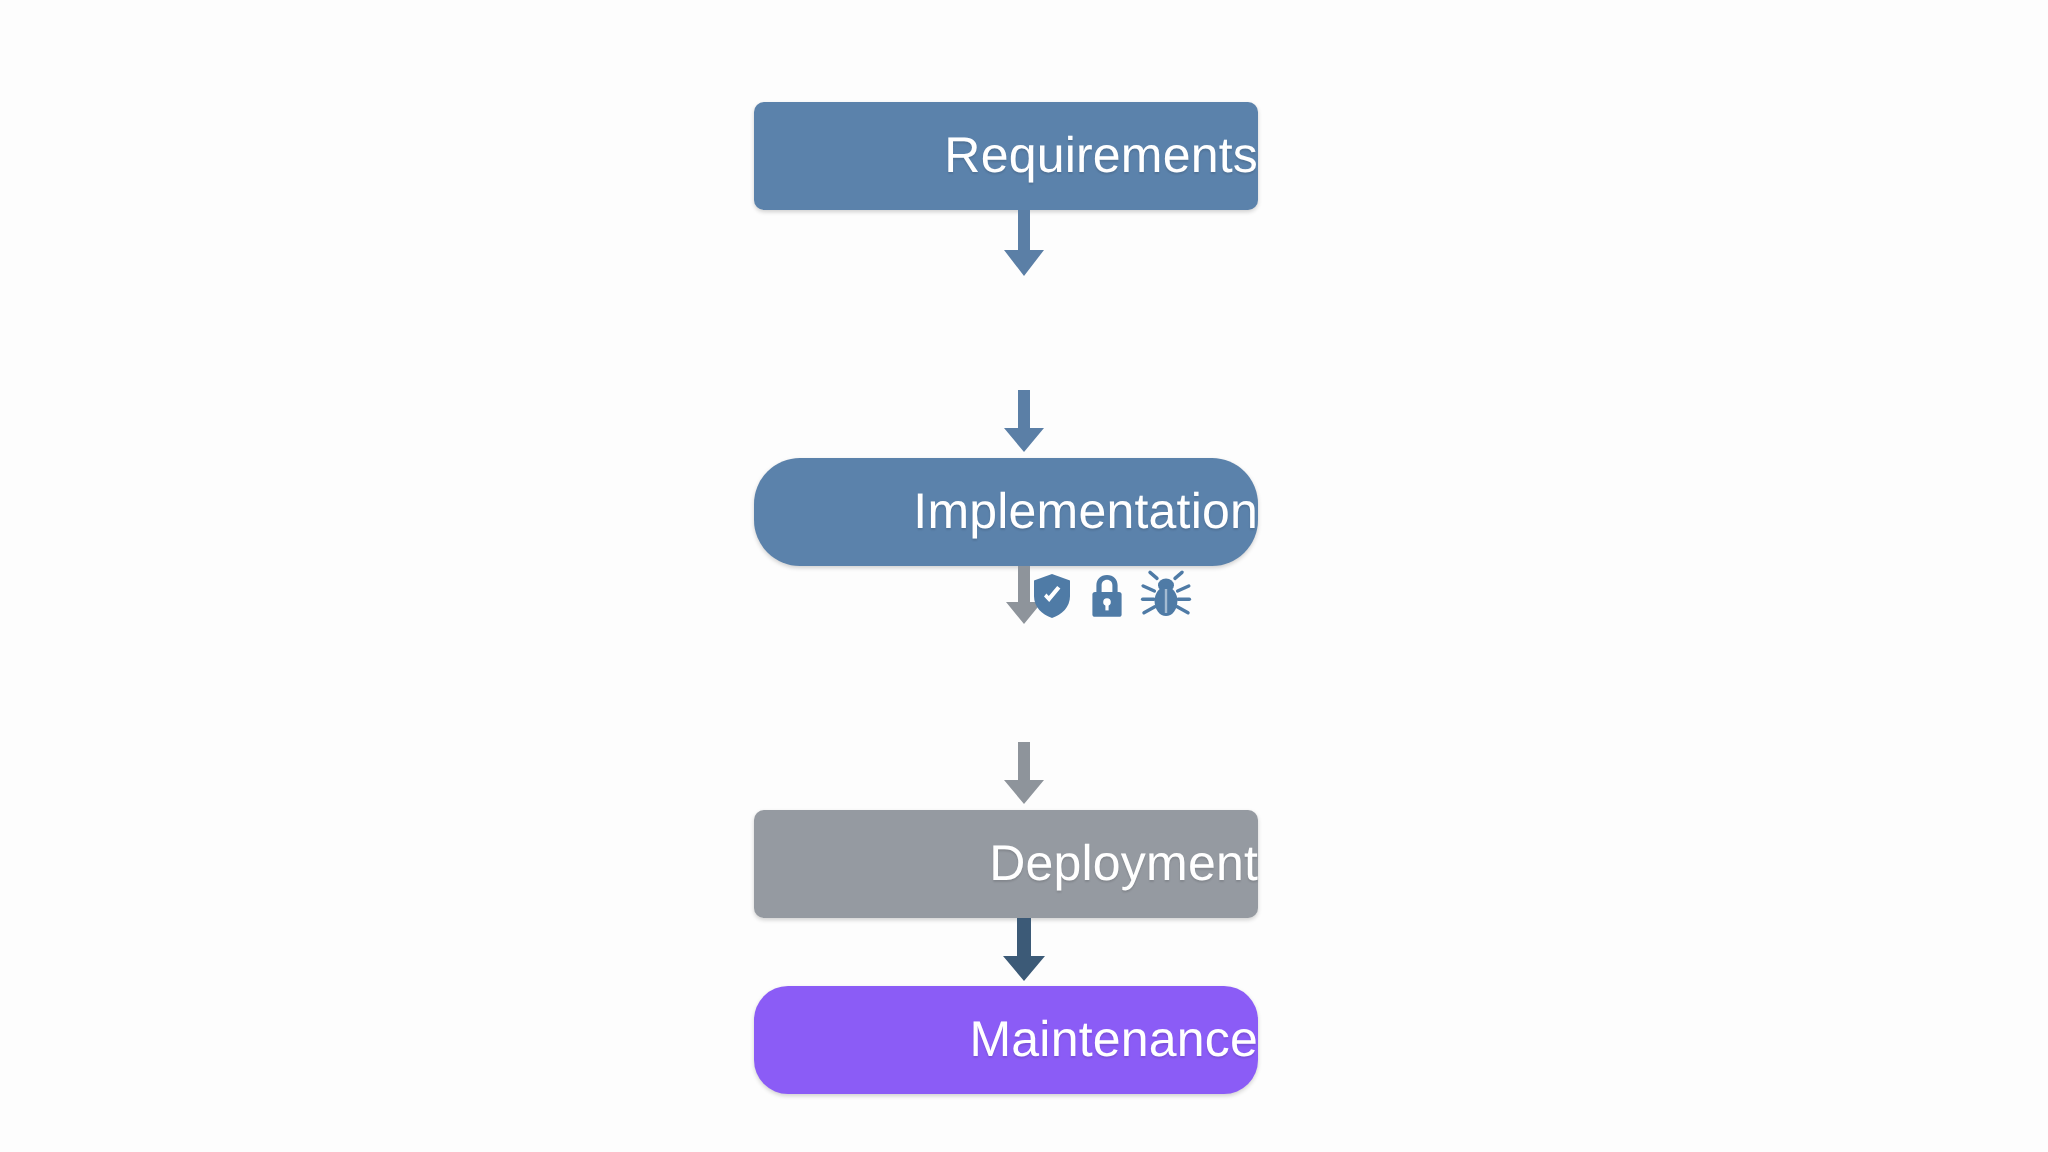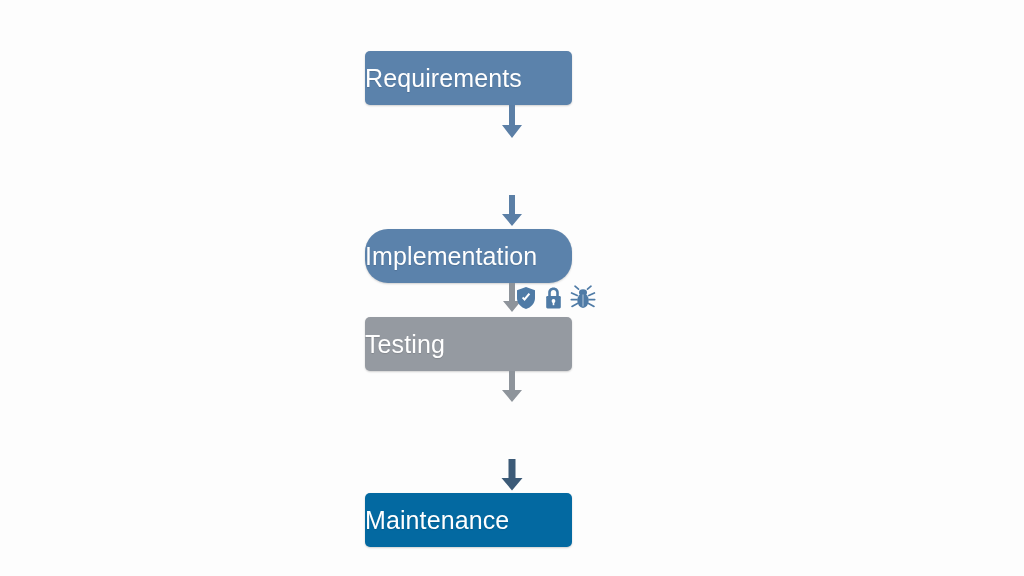--- a/index.html
+++ b/index.html
@@ -18,46 +18,46 @@
   #diagram-canvas {
     position: relative;
     width: 1024px;
     height: 576px;
     background: #fdfdfd;
   }
 
   
   .flow-box {
     position: absolute;
-    left: 365px;
-    width: 207px;
+    left: 377px;
+    width: 252px;
     height: 54px;
     border-radius: 5px;
     display: flex;
     align-items: center;
-    justify-content: flex-start;
+    justify-content: flex-end;
     box-sizing: border-box;
     box-shadow: 0 1px 2px rgba(0,0,0,0.18);
   }
   .flow-box .flow-label {
     color: #ffffff;
     font-size: 25px;
     font-weight: 400;
     letter-spacing: 0.1px;
     line-height: 1;
     white-space: nowrap;
     text-shadow: 0 1px 1px rgba(0,0,0,0.12);
   }
 
   .box-requirements { top: 51px;  background: #5b82ab; }
   .box-design       { top: 141px; background: #5b82ab; }
   .box-implementation { top: 229px; background: #5b82ab; border-radius: 23px; }
   .box-testing      { top: 317px; background: #959aa1; }
   .box-deployment   { top: 405px; background: #959aa1; }
-  .box-maintenance  { top: 493px; background: #0369a1; }
+  .box-maintenance  { top: 493px; background: #8b5cf6; border-radius: 17px; }
 
   
   .arrow {
     position: absolute;
     left: 0;
     width: 1024px;
     display: flex;
     justify-content: center;
     pointer-events: none;
   }
@@ -140,30 +140,30 @@
         <line x1="7.4" y1="18.4" x2="2.0" y2="21.4"></line>
         <line x1="18.6" y1="18.4" x2="24.0" y2="21.4"></line>
       </g>
       <ellipse cx="13" cy="7.6" rx="4.0" ry="3.3" fill="#4f7ba6"></ellipse>
       <ellipse cx="13" cy="15.6" rx="5.7" ry="7.4" fill="#4f7ba6"></ellipse>
       <rect x="12.4" y="9.5" width="1.2" height="12" fill="#eaf0f6" opacity="0.55"></rect>
     </svg>
 
   </div>
 
-  <div class="flow-box box-testing">
-    <span class="flow-label">Testing</span>
-  </div>
 
   <div class="arrow arrow-4">
     <svg width="28" height="34" viewBox="0 0 28 34" aria-hidden="true">
       <path d="M11 0 H17 V19 H24 L14 31 L4 19 H11 Z" fill="#8e949b"></path>
     </svg>
   </div>
 
+  <div class="flow-box box-deployment">
+    <span class="flow-label">Deployment</span>
+  </div>
 
   <div class="arrow arrow-5">
     <svg width="30" height="34" viewBox="0 0 30 34" aria-hidden="true">
       <path d="M11.5 0 H18.5 V19 H25.5 L15 31.5 L4.5 19 H11.5 Z" fill="#3c5a77"></path>
     </svg>
   </div>
 
   <div class="flow-box box-maintenance">
     <span class="flow-label">Maintenance</span>
   </div>

